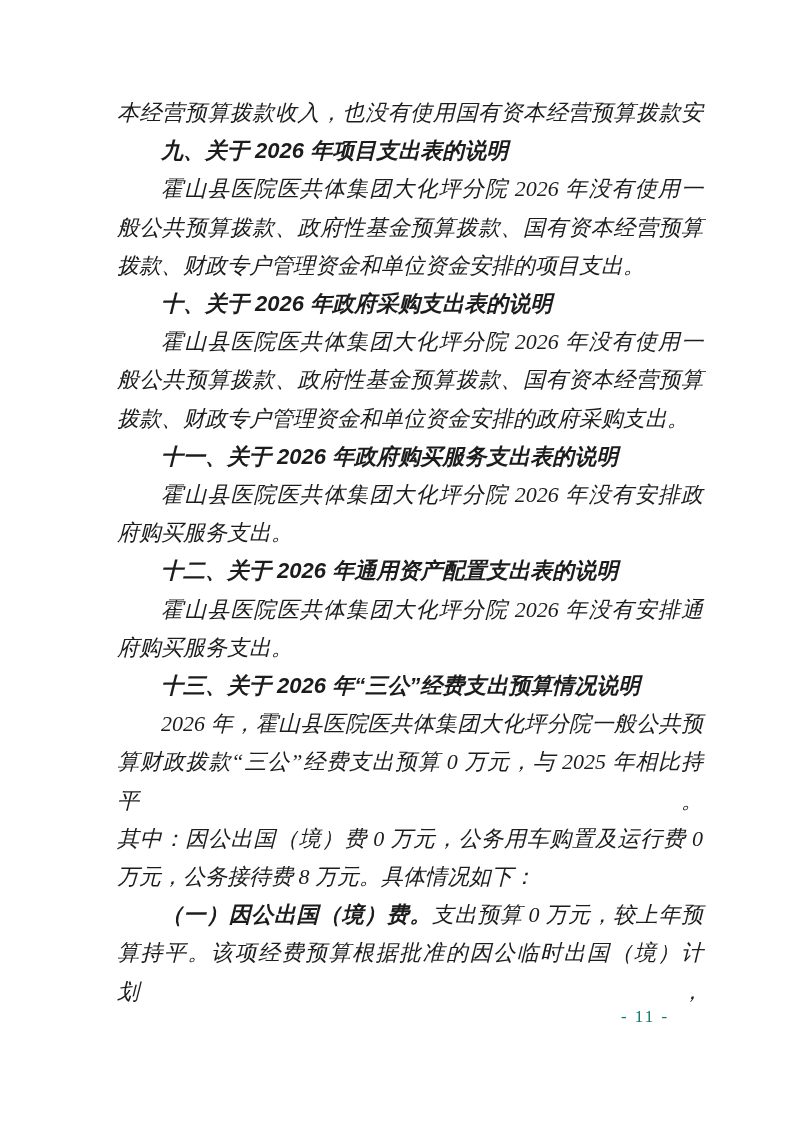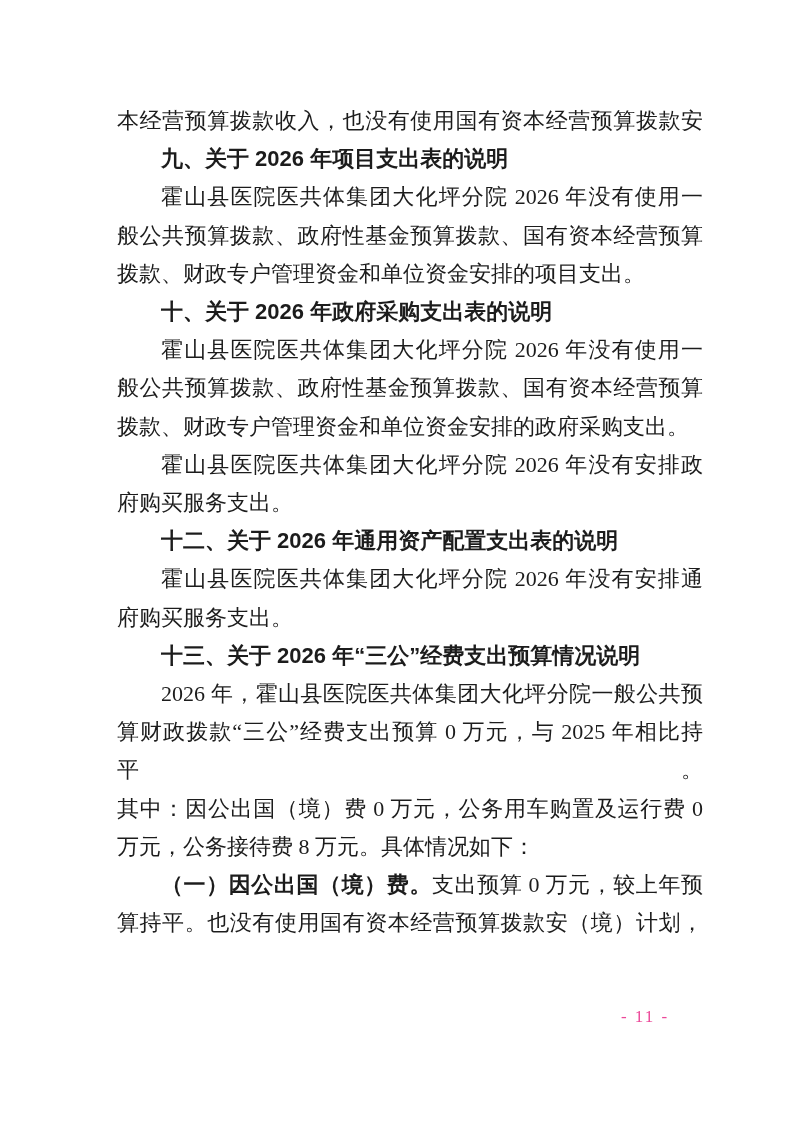--- a/index.html
+++ b/index.html
@@ -11,22 +11,23 @@
   .page {
     position: relative;
     width: 793px;
     height: 1122px;
     background: #ffffff;
     overflow: hidden;
   }
   .body-text {
     position: absolute;
     left: 117px;
-    top: 102px;
+    top: 94px;
     width: 586px;
+    font-style: italic;
   }
   .line {
     margin: 0;
     padding: 0;
     font-family: "Liberation Serif", "DejaVu Serif", serif;
     font-size: 22px;
     line-height: 38.2px;
     color: #1c1c1c;
     text-align: justify;
     text-align-last: left;
@@ -50,53 +51,54 @@
   }
   .page-number {
     position: absolute;
     top: 1007px;
     left: 600px;
     width: 90px;
     text-align: center;
     font-family: "Liberation Serif", "DejaVu Serif", serif;
     font-size: 17px;
     letter-spacing: 2px;
-    color: #ec4899;
+    color: #0f766e;
   }
 </style>
 </head>
 <body>
 
 <div class="page">
   <main class="body-text">
 
     <p class="line fill">本经营预算拨款收入，也没有使用国有资本经营预算拨款安</p>
 
     <p class="line heading indent">九、关于 2026 年项目支出表的说明</p>
     <p class="line fill indent">霍山县医院医共体集团大化坪分院 2026 年没有使用一</p>
     <p class="line fill">般公共预算拨款、政府性基金预算拨款、国有资本经营预算</p>
     <p class="line">拨款、财政专户管理资金和单位资金安排的项目支出。</p>
 
     <p class="line heading indent">十、关于 2026 年政府采购支出表的说明</p>
     <p class="line fill indent">霍山县医院医共体集团大化坪分院 2026 年没有使用一</p>
     <p class="line fill">般公共预算拨款、政府性基金预算拨款、国有资本经营预算</p>
     <p class="line">拨款、财政专户管理资金和单位资金安排的政府采购支出。</p>
 
+    <p class="line heading indent">十一、关于 2026 年政府购买服务支出表的说明</p>
     <p class="line fill indent">霍山县医院医共体集团大化坪分院 2026 年没有安排政</p>
     <p class="line">府购买服务支出。</p>
 
     <p class="line heading indent">十二、关于 2026 年通用资产配置支出表的说明</p>
     <p class="line fill indent">霍山县医院医共体集团大化坪分院 2026 年没有安排通</p>
     <p class="line">府购买服务支出。</p>
 
     <p class="line heading indent">十三、关于 2026 年“三公”经费支出预算情况说明</p>
     <p class="line fill indent">2026 年，霍山县医院医共体集团大化坪分院一般公共预</p>
     <p class="line fill">算财政拨款“三公”经费支出预算 0 万元，与 2025 年相比持平。</p>
     <p class="line fill">其中：因公出国（境）费 0 万元，公务用车购置及运行费 0</p>
     <p class="line">万元，公务接待费 8 万元。具体情况如下：</p>
 
     <p class="line fill indent"><span class="bold-lead">（一）因公出国（境）费。</span><span>支出预算 0 万元，较上年预</span></p>
-    <p class="line fill">算持平。也没有使用国有资本经营预算拨款安（境）计划，</p>
+    <p class="line fill">算持平。该项经费预算根据批准的因公临时出国（境）计划，</p>
 
   </main>
 
   <div class="page-number">- 11 -</div>
 </div>
 
 </body></html>

